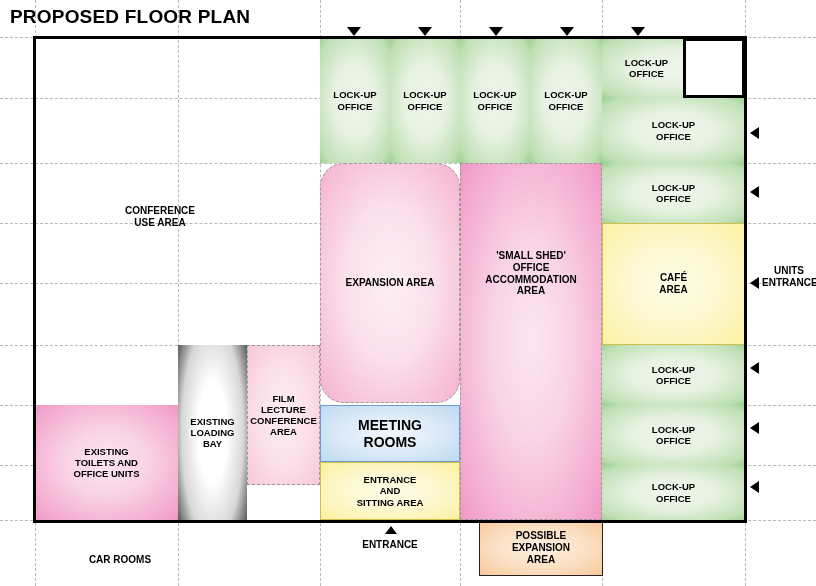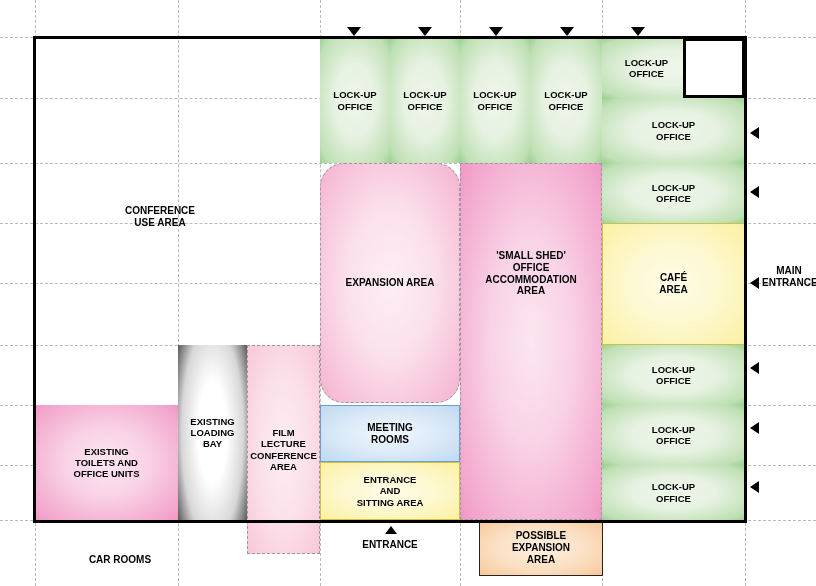--- a/index.html
+++ b/index.html
@@ -58,20 +58,21 @@
   <div class="gl-h" style="top:465px;"></div>
   <div class="gl-h" style="top:520px;"></div>
 
   <div class="gl-v" style="left:35px;"></div>
   <div class="gl-v" style="left:178px;"></div>
   <div class="gl-v" style="left:320px;"></div>
   <div class="gl-v" style="left:460px;"></div>
   <div class="gl-v" style="left:602px;"></div>
   <div class="gl-v" style="left:745px;"></div>
 
+  <div class="title" style="left:10px;top:6px;font-size:19px;">PROPOSED FLOOR PLAN</div>
 
   <div class="arrow-d" style="left:347px;top:27px;"></div>
   <div class="arrow-d" style="left:418px;top:27px;"></div>
   <div class="arrow-d" style="left:489px;top:27px;"></div>
   <div class="arrow-d" style="left:560px;top:27px;"></div>
   <div class="arrow-d" style="left:631px;top:27px;"></div>
 
   <div class="zone f-green" style="left:320px;top:38px;width:70px;height:125px;font-size:9.5px;">
     <span class="lbl" style="white-space:pre-line;">LOCK-UP
 OFFICE</span>
@@ -125,40 +126,40 @@
   </div>
 
   <div class="zone f-pink-strong b-dash" style="left:460px;top:163px;width:142px;height:357px;font-size:10px;
               align-items:flex-start;padding-top:86px;">
     <span class="lbl" style="white-space:pre-line;">'SMALL SHED'
 OFFICE
 ACCOMMODATION
 AREA</span>
   </div>
 
-  <div class="zone f-pink-soft b-dash" style="left:247px;top:345px;width:73px;height:209px;font-size:9.5px;">
+  <div class="zone f-pink-soft b-dash" style="left:247px;top:345px;width:73px;height:140px;font-size:9.5px;">
     <span class="lbl" style="white-space:pre-line;">FILM
 LECTURE
 CONFERENCE
 AREA</span>
   </div>
 
   <div class="zone f-gray" style="left:178px;top:345px;width:69px;height:175px;font-size:9.5px;">
     <span class="lbl" style="white-space:pre-line;">EXISTING
 LOADING
 BAY</span>
   </div>
 
   <div class="zone f-pink-strong" style="left:35px;top:405px;width:143px;height:115px;font-size:9.5px;">
     <span class="lbl" style="white-space:pre-line;">EXISTING
 TOILETS AND
 OFFICE UNITS</span>
   </div>
 
-  <div class="zone f-blue b-blue" style="left:320px;top:405px;width:140px;height:57px;font-size:10px;">
+  <div class="zone f-blue b-blue" style="left:320px;top:405px;width:140px;height:57px;font-size:14px;">
     <span class="lbl" style="white-space:pre-line;">MEETING
 ROOMS</span>
   </div>
 
   <div class="zone f-yellow b-yellow" style="left:320px;top:462px;width:140px;height:58px;font-size:9.5px;">
     <span class="lbl" style="white-space:pre-line;">ENTRANCE
 AND
 SITTING AREA</span>
   </div>
 
@@ -178,21 +179,21 @@
 
   <div class="white-box" style="left:683px;top:38px;width:62px;height:60px;"></div>
 
   <div class="arrow-l" style="left:750px;top:127px;"></div>
   <div class="arrow-l" style="left:750px;top:186px;"></div>
   <div class="arrow-l" style="left:750px;top:277px;"></div>
   <div class="arrow-l" style="left:750px;top:362px;"></div>
   <div class="arrow-l" style="left:750px;top:422px;"></div>
   <div class="arrow-l" style="left:750px;top:481px;"></div>
 
-  <div class="cap" style="left:762px;top:265px;width:54px;font-size:10px;white-space:pre-line;">MAIN
+  <div class="cap" style="left:762px;top:265px;width:54px;font-size:10px;white-space:pre-line;">UNITS
 ENTRANCE</div>
 
   <div class="arrow-u" style="left:385px;top:526px;"></div>
   <div class="cap" style="left:345px;top:539px;width:90px;font-size:10px;">ENTRANCE</div>
 
   <div class="cap" style="left:50px;top:554px;width:140px;font-size:10px;">CAR ROOMS</div>
 
 </div>
 
 </body></html>

